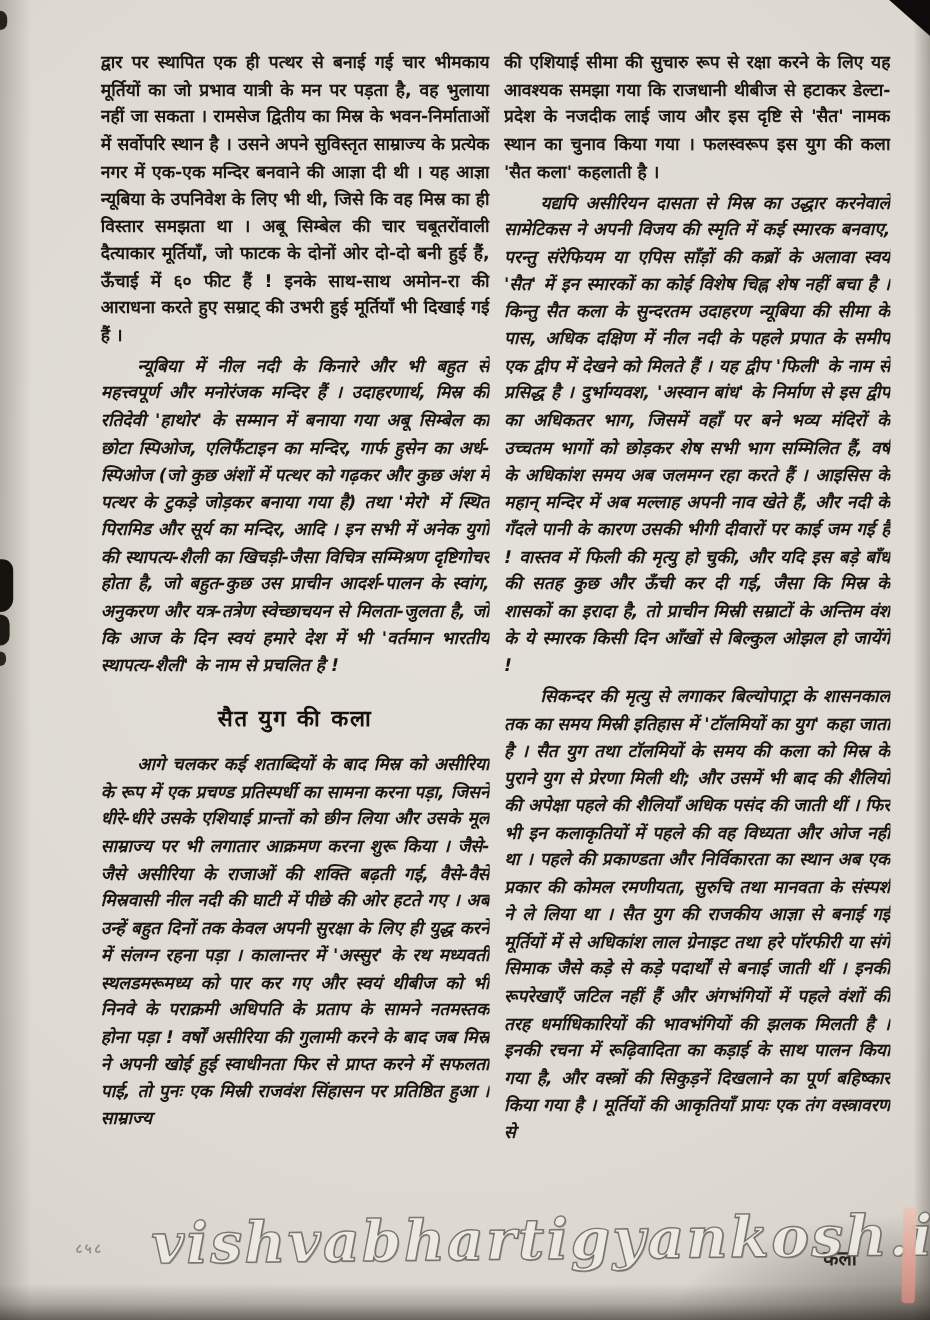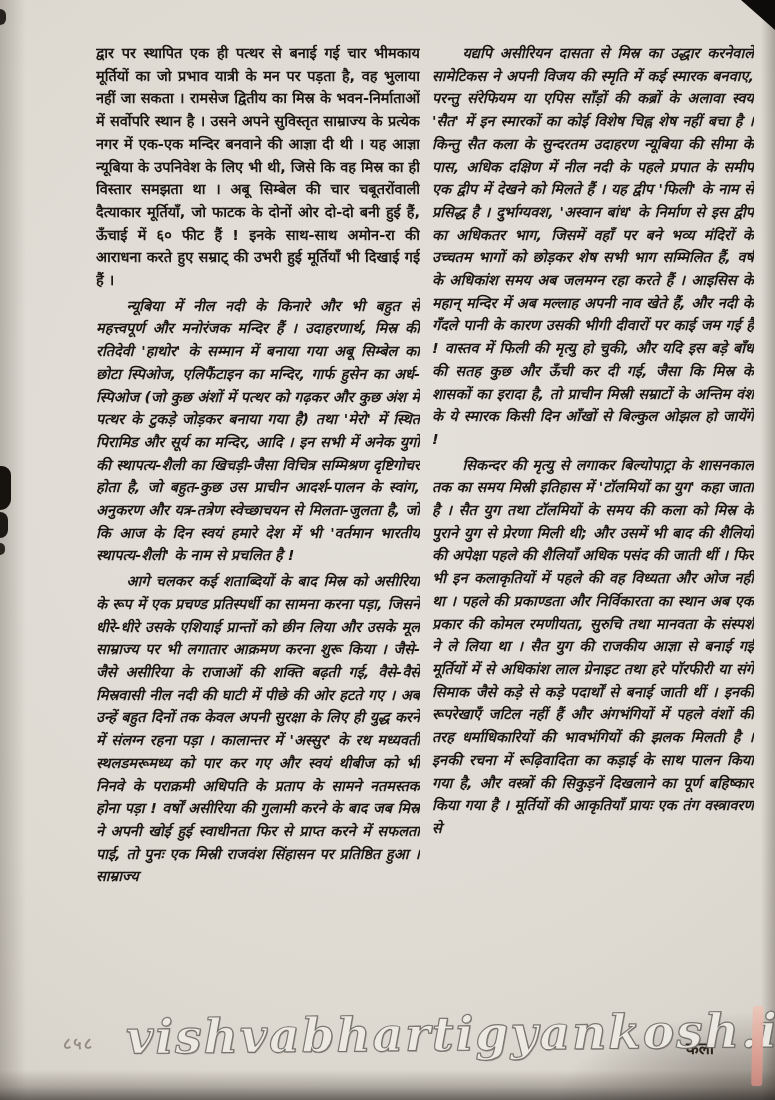--- a/index.html
+++ b/index.html
@@ -13,34 +13,33 @@
     position:absolute;inset:0;
     background:
       radial-gradient(ellipse 120% 90% at 48% 42%, #e4e1da 0%, #dedad2 55%, #d2cdc4 88%, #c6c0b6 100%);
   }
   
   .col{
     position:absolute;top:42px;
     font-size:14.5px;line-height:22.7px;font-weight:700;
     color:#1b1611;text-align:justify;overflow:hidden;
     text-rendering:optimizeLegibility;
-    margin-left:12px;
   }
   .col-left{left:84px;width:324px;height:1002px;}
   .col-right{left:420px;width:322px;height:1000px;}
   .col p{margin:0 0 3px 0;}
   .col p.indent{text-indent:2.1em;font-style:italic;}
   .section-heading{
     text-align:center;font-size:18.5px;font-weight:700;color:#15100c;
     margin:22px 0 15px 0;letter-spacing:1.5px;text-indent:0;
   }
   
   .page-number{
     position:absolute;left:63px;top:1032px;
-    font-size:16px;font-weight:700;color:#938d82;letter-spacing:2px;
+    font-size:11px;font-weight:700;color:#938d82;letter-spacing:2px;
   }
   .running-title{
     position:absolute;left:686px;top:1036px;
     font-size:16.5px;font-weight:700;color:#2a231a;
   }
   
   .watermark{
     position:absolute;left:126px;top:1006px;z-index:6;
     font-family:"DejaVu Serif", serif;font-style:italic;font-weight:700;
     font-size:47px;letter-spacing:2px;white-space:nowrap;
@@ -94,24 +93,26 @@
   }
 </style>
 </head>
 <body>
 
 <div class="page">
 
   <div class="col col-left">
     <p>द्वार पर स्थापित एक ही पत्थर से बनाई गई चार भीमकाय मूर्तियों का जो प्रभाव यात्री के मन पर पड़ता है, वह भुलाया नहीं जा सकता । रामसेज द्वितीय का मिस्र के भवन-निर्माताओं में सर्वोपरि स्थान है । उसने अपने सुविस्तृत साम्राज्य के प्रत्येक नगर में एक-एक मन्दिर बनवाने की आज्ञा दी थी । यह आज्ञा न्यूबिया के उपनिवेश के लिए भी थी, जिसे कि वह मिस्र का ही विस्तार समझता था । अबू सिम्बेल की चार चबूतरोंवाली दैत्याकार मूर्तियाँ, जो फाटक के दोनों ओर दो-दो बनी हुई हैं, ऊँचाई में ६० फीट हैं ! इनके साथ-साथ अमोन-रा की आराधना करते हुए सम्राट् की उभरी हुई मूर्तियाँ भी दिखाई गई हैं ।</p>
     <p class="indent">न्यूबिया में नील नदी के किनारे और भी बहुत से महत्त्वपूर्ण और मनोरंजक मन्दिर हैं । उदाहरणार्थ, मिस्र की रतिदेवी 'हाथोर' के सम्मान में बनाया गया अबू सिम्बेल का छोटा स्पिओज, एलिफैंटाइन का मन्दिर, गार्फ हुसेन का अर्ध-स्पिओज (जो कुछ अंशों में पत्थर को गढ़कर और कुछ अंश में पत्थर के टुकड़े जोड़कर बनाया गया है) तथा 'मेरो' में स्थित पिरामिड और सूर्य का मन्दिर, आदि । इन सभी में अनेक युगों की स्थापत्य-शैली का खिचड़ी-जैसा विचित्र सम्मिश्रण दृष्टिगोचर होता है, जो बहुत-कुछ उस प्राचीन आदर्श-पालन के स्वांग, अनुकरण और यत्र-तत्रेण स्वेच्छाचयन से मिलता-जुलता है, जो कि आज के दिन स्वयं हमारे देश में भी 'वर्तमान भारतीय स्थापत्य-शैली' के नाम से प्रचलित है !</p>
+    <h2 class="section-heading">सैत युग की कला</h2>
     <p class="indent">आगे चलकर कई शताब्दियों के बाद मिस्र को असीरिया के रूप में एक प्रचण्ड प्रतिस्पर्धी का सामना करना पड़ा, जिसने धीरे-धीरे उसके एशियाई प्रान्तों को छीन लिया और उसके मूल साम्राज्य पर भी लगातार आक्रमण करना शुरू किया । जैसे-जैसे असीरिया के राजाओं की शक्ति बढ़ती गई, वैसे-वैसे मिस्रवासी नील नदी की घाटी में पीछे की ओर हटते गए । अब उन्हें बहुत दिनों तक केवल अपनी सुरक्षा के लिए ही युद्ध करने में संलग्न रहना पड़ा । कालान्तर में 'अस्सुर' के रथ मध्यवर्ती स्थलडमरूमध्य को पार कर गए और स्वयं थीबीज को भी निनवे के पराक्रमी अधिपति के प्रताप के सामने नतमस्तक होना पड़ा ! वर्षों असीरिया की गुलामी करने के बाद जब मिस्र ने अपनी खोई हुई स्वाधीनता फिर से प्राप्त करने में सफलता पाई, तो पुनः एक मिस्री राजवंश सिंहासन पर प्रतिष्ठित हुआ । साम्राज्य</p>
   </div>
 
   <div class="col col-right">
+    <p>की एशियाई सीमा की सुचारु रूप से रक्षा करने के लिए यह आवश्यक समझा गया कि राजधानी थीबीज से हटाकर डेल्टा-प्रदेश के नजदीक लाई जाय और इस दृष्टि से 'सैत' नामक स्थान का चुनाव किया गया । फलस्वरूप इस युग की कला 'सैत कला' कहलाती है ।</p>
     <p class="indent">यद्यपि असीरियन दासता से मिस्र का उद्धार करनेवाले सामेटिकस ने अपनी विजय की स्मृति में कई स्मारक बनवाए, परन्तु संरेफियम या एपिस साँड़ों की कब्रों के अलावा स्वयं 'सैत' में इन स्मारकों का कोई विशेष चिह्न शेष नहीं बचा है । किन्तु सैत कला के सुन्दरतम उदाहरण न्यूबिया की सीमा के पास, अधिक दक्षिण में नील नदी के पहले प्रपात के समीप एक द्वीप में देखने को मिलते हैं । यह द्वीप 'फिली' के नाम से प्रसिद्ध है । दुर्भाग्यवश, 'अस्वान बांध' के निर्माण से इस द्वीप का अधिकतर भाग, जिसमें वहाँ पर बने भव्य मंदिरों के उच्चतम भागों को छोड़कर शेष सभी भाग सम्मिलित हैं, वर्ष के अधिकांश समय अब जलमग्न रहा करते हैं । आइसिस के महान् मन्दिर में अब मल्लाह अपनी नाव खेते हैं, और नदी के गँदले पानी के कारण उसकी भीगी दीवारों पर काई जम गई है ! वास्तव में फिली की मृत्यु हो चुकी, और यदि इस बड़े बाँध की सतह कुछ और ऊँची कर दी गई, जैसा कि मिस्र के शासकों का इरादा है, तो प्राचीन मिस्री सम्राटों के अन्तिम वंश के ये स्मारक किसी दिन आँखों से बिल्कुल ओझल हो जायेंगे !</p>
     <p class="indent">सिकन्दर की मृत्यु से लगाकर बिल्योपाट्रा के शासनकाल तक का समय मिस्री इतिहास में 'टॉलमियों का युग' कहा जाता है । सैत युग तथा टॉलमियों के समय की कला को मिस्र के पुराने युग से प्रेरणा मिली थी; और उसमें भी बाद की शैलियों की अपेक्षा पहले की शैलियाँ अधिक पसंद की जाती थीं । फिर भी इन कलाकृतियों में पहले की वह विध्यता और ओज नहीं था । पहले की प्रकाण्डता और निर्विकारता का स्थान अब एक प्रकार की कोमल रमणीयता, सुरुचि तथा मानवता के संस्पर्श ने ले लिया था । सैत युग की राजकीय आज्ञा से बनाई गई मूर्तियों में से अधिकांश लाल ग्रेनाइट तथा हरे पॉरफीरी या संगे सिमाक जैसे कड़े से कड़े पदार्थों से बनाई जाती थीं । इनकी रूपरेखाएँ जटिल नहीं हैं और अंगभंगियों में पहले वंशों की तरह धर्माधिकारियों की भावभंगियों की झलक मिलती है । इनकी रचना में रूढ़िवादिता का कड़ाई के साथ पालन किया गया है, और वस्त्रों की सिकुड़नें दिखलाने का पूर्ण बहिष्कार किया गया है । मूर्तियों की आकृतियाँ प्रायः एक तंग वस्त्रावरण से</p>
   </div>
 
   <div class="page-number">८५८</div>
   <div class="running-title">कला</div>
 
   <div class="watermark">vishvabhartigyankosh.in</div>
 
   <div class="corner-fold-tr"></div>

